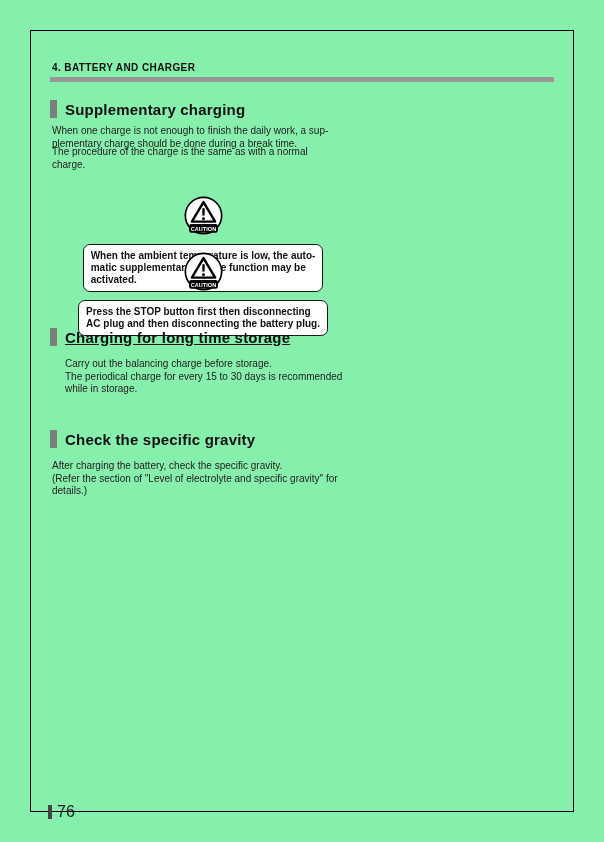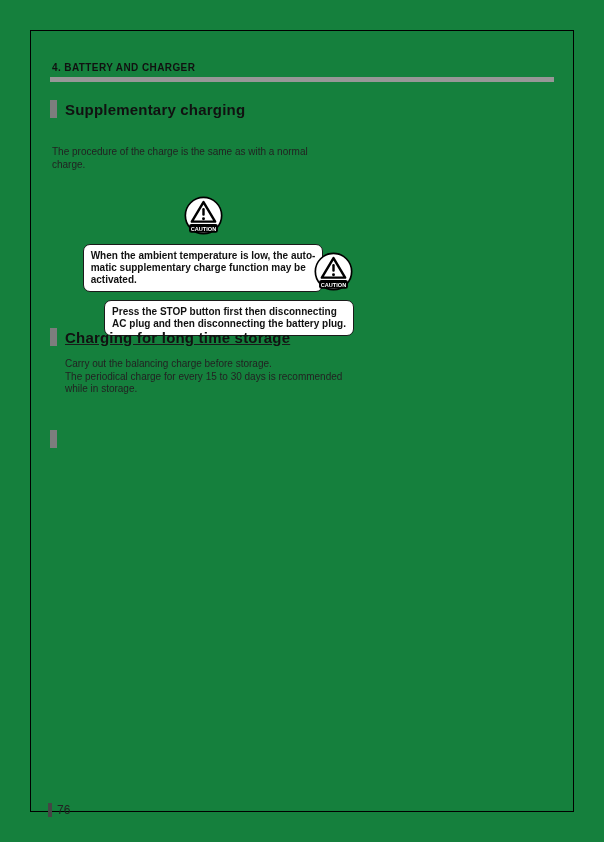--- a/index.html
+++ b/index.html
@@ -6,21 +6,21 @@
   html, body { background: #ffffff; }
   body {
     width: 604px; height: 842px;
     font-family: "Liberation Sans", sans-serif;
     color: #1a1a1a;
     position: relative;
     overflow: hidden;
   }
   .page {
     position: absolute; inset: 0;
-    background: #15803d;
+    background: #86efac;
   }
   .page-border {
     position: absolute;
     left: 30px; top: 30px; right: 30px; bottom: 30px;
     border: 1px solid #000;
     pointer-events: none;
   }
   
   .chapter-header {
     position: absolute; left: 52px; top: 62px;
@@ -72,58 +72,60 @@
   }
   
   .page-footer {
     position: absolute; left: 48px; top: 803px;
     display: flex; align-items: center; gap: 5px;
   }
   .footer-bar {
     width: 4px; height: 14px; background: #454545;
   }
   .page-number {
-    font-size: 12px; color: #222;
+    font-size: 16px; color: #222;
   }
 </style>
 </head>
 <body>
 
 <div class="page">
 
   <div class="page-border"></div>
 
   <div class="chapter-header">4. BATTERY AND CHARGER</div>
   <div class="chapter-header-rule"></div>
 
   <div class="section-heading" style="top: 100px;">
     <span class="heading-bar"></span>
     <span class="heading-text">Supplementary charging</span>
   </div>
 
+  <div class="body-text" style="top: 125px;">When one charge is not enough to finish the daily work, a sup-
+plementary charge should be done during a break time.</div>
   <div class="body-text" style="top: 146px;">The procedure of the charge is the same as with a normal
 charge.</div>
 
   <div class="caution-row" style="top: 196px;">
     <svg class="caution-icon-svg" viewBox="0 0 44 44" width="41" height="41">
       <circle cx="22" cy="21" r="19.5" fill="#ffffff" stroke="#000000" stroke-width="1.8"></circle>
       <path d="M22 6.5 L34.5 27.5 L9.5 27.5 Z" fill="#ffffff" stroke="#000000" stroke-width="2.6" stroke-linejoin="round"></path>
       <rect x="20.7" y="13" width="2.6" height="8.2" rx="1.2" fill="#000000"></rect>
       <circle cx="22" cy="24.4" r="1.6" fill="#000000"></circle>
       <rect x="6.5" y="30" width="31" height="9.5" rx="2.5" fill="#000000"></rect>
       <text x="22" y="37.2" font-size="6" fill="#ffffff" text-anchor="middle" font-family="Liberation Sans, sans-serif" font-weight="bold">CAUTION</text>
     </svg>
     <div class="caution-box">
       <div class="caution-text">When the ambient temperature is low, the auto-
 matic supplementary charge function may be
 activated.</div>
     </div>
   </div>
 
-  <div class="caution-row" style="top: 252px; align-items: flex-end;">
+  <div class="caution-row" style="top: 252px;">
     <svg class="caution-icon-svg" viewBox="0 0 44 44" width="41" height="41">
       <circle cx="22" cy="21" r="19.5" fill="#ffffff" stroke="#000000" stroke-width="1.8"></circle>
       <path d="M22 6.5 L34.5 27.5 L9.5 27.5 Z" fill="#ffffff" stroke="#000000" stroke-width="2.6" stroke-linejoin="round"></path>
       <rect x="20.7" y="13" width="2.6" height="8.2" rx="1.2" fill="#000000"></rect>
       <circle cx="22" cy="24.4" r="1.6" fill="#000000"></circle>
       <rect x="6.5" y="30" width="31" height="9.5" rx="2.5" fill="#000000"></rect>
       <text x="22" y="37.2" font-size="6" fill="#ffffff" text-anchor="middle" font-family="Liberation Sans, sans-serif" font-weight="bold">CAUTION</text>
     </svg>
     <div class="caution-box">
       <div class="caution-text">Press the STOP button first then disconnecting
@@ -135,21 +137,25 @@
     <span class="heading-bar"></span>
     <span class="heading-text">Charging for long time storage</span>
   </div>
 
   <div class="body-text" style="top: 358px; margin-left: 13px;">Carry out the balancing charge before storage.
 The periodical charge for every 15 to 30 days is recommended
 while in storage.</div>
 
   <div class="section-heading" style="top: 430px;">
     <span class="heading-bar"></span>
+    <span class="heading-text">Check the specific gravity</span>
   </div>
 
+  <div class="body-text" style="top: 460px;">After charging the battery, check the specific gravity.
+(Refer the section of "Level of electrolyte and specific gravity" for
+ details.)</div>
 
   <div class="page-footer">
     <span class="footer-bar"></span>
     <span class="page-number">76</span>
   </div>
 
 </div>
 
 </body></html>

